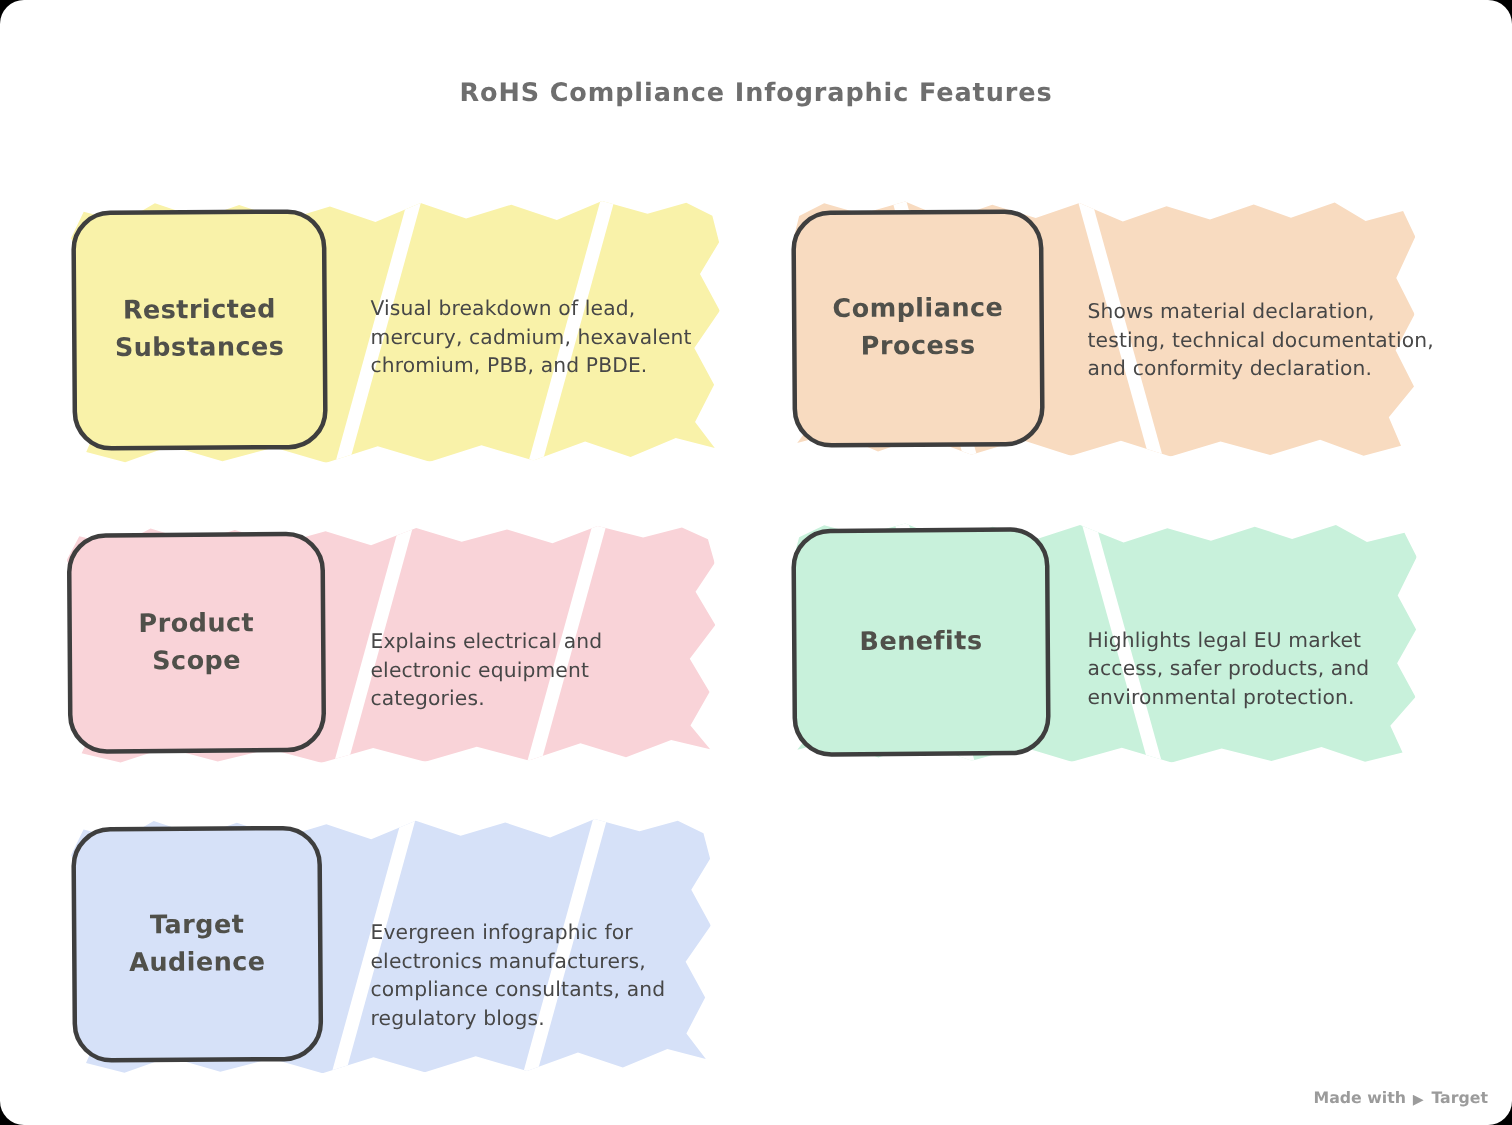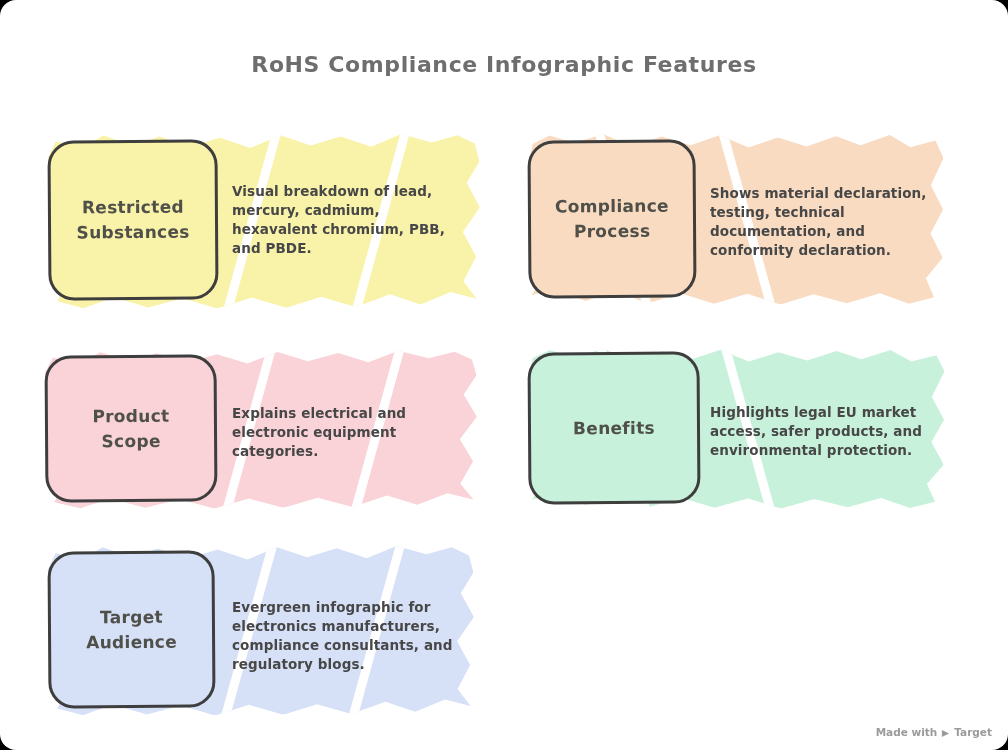--- a/index.html
+++ b/index.html
@@ -13,21 +13,21 @@
   .canvas {
     position: absolute; inset: 0;
     background: #ffffff;
     border-radius: 16px;
   }
   .page-title {
     position: absolute;
     top: 52px; left: 0; right: 0;
     margin: 0;
     text-align: center;
-    font-size: 22px;
+    font-size: 17px;
     font-weight: bold;
     letter-spacing: 0.6px;
     color: #6e6e6e;
   }
   .card { position: absolute; }
   .card0 { left: 48px;  top: 132px; width: 432px; height: 176px; }
   .card1 { left: 528px; top: 132px; width: 415px; height: 172px; }
   .card2 { left: 45px;  top: 349px; width: 432px; height: 159px; }
   .card3 { left: 528px; top: 347px; width: 416px; height: 161px; }
   .card4 { left: 48px;  top: 544px; width: 426px; height: 171px; }
@@ -72,22 +72,22 @@
     z-index: 2;
   }
   .card0 .titlebox { left: 0; top: 8px;  width: 170px; height: 160px; }
   .card1 .titlebox { left: 0; top: 8px;  width: 168px; height: 158px; }
   .card2 .titlebox { left: 0; top: 6px;  width: 172px; height: 147px; }
   .card3 .titlebox { left: 0; top: 5px;  width: 172px; height: 152px; }
   .card4 .titlebox { left: 0; top: 7px;  width: 167px; height: 157px; }
 
   .desc {
     position: absolute;
-    margin: 0;
-    font-weight: bold;
+    margin: 15px;
+    font-weight: normal;
     font-size: 13.5px;
     line-height: 1.42;
     letter-spacing: 0.1px;
     color: #474747;
     z-index: 2;
   }
   .card0 .desc { left: 184px; top: 50px; width: 215px; }
   .card1 .desc { left: 182px; top: 52px; width: 235px; }
   .card2 .desc { left: 187px; top: 55px; width: 212px; }
   .card3 .desc { left: 182px; top: 56px; width: 235px; }

